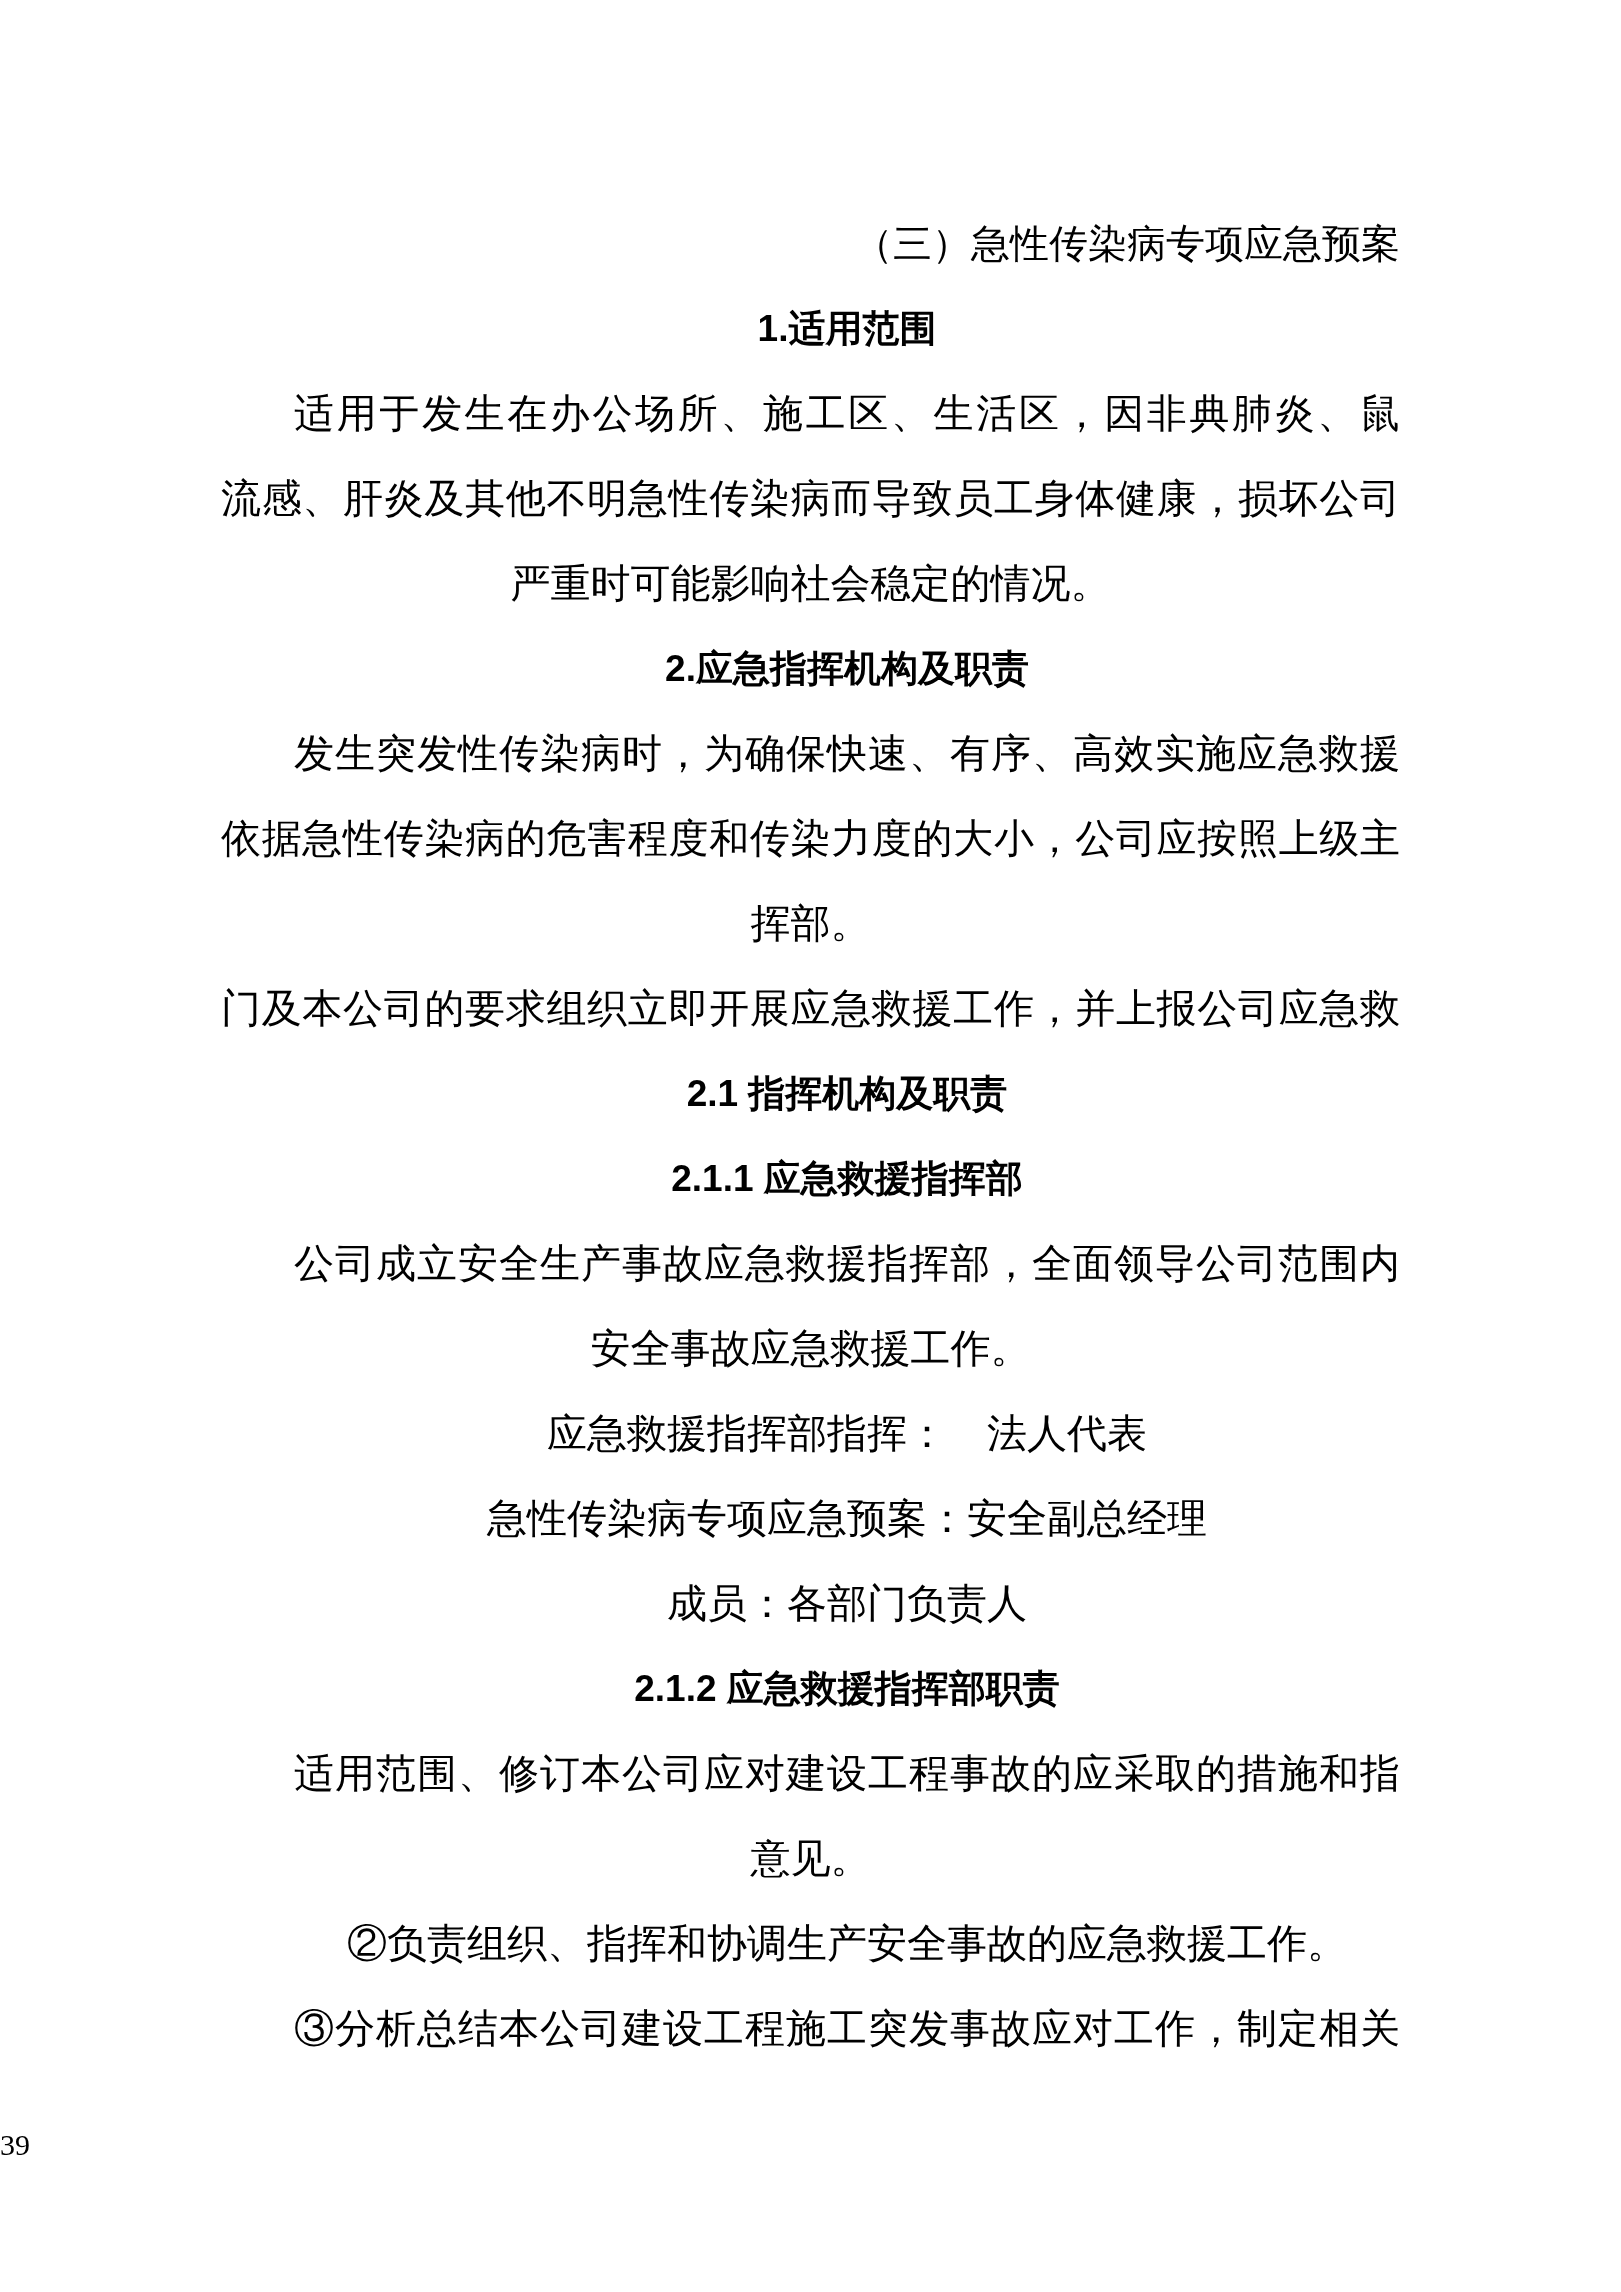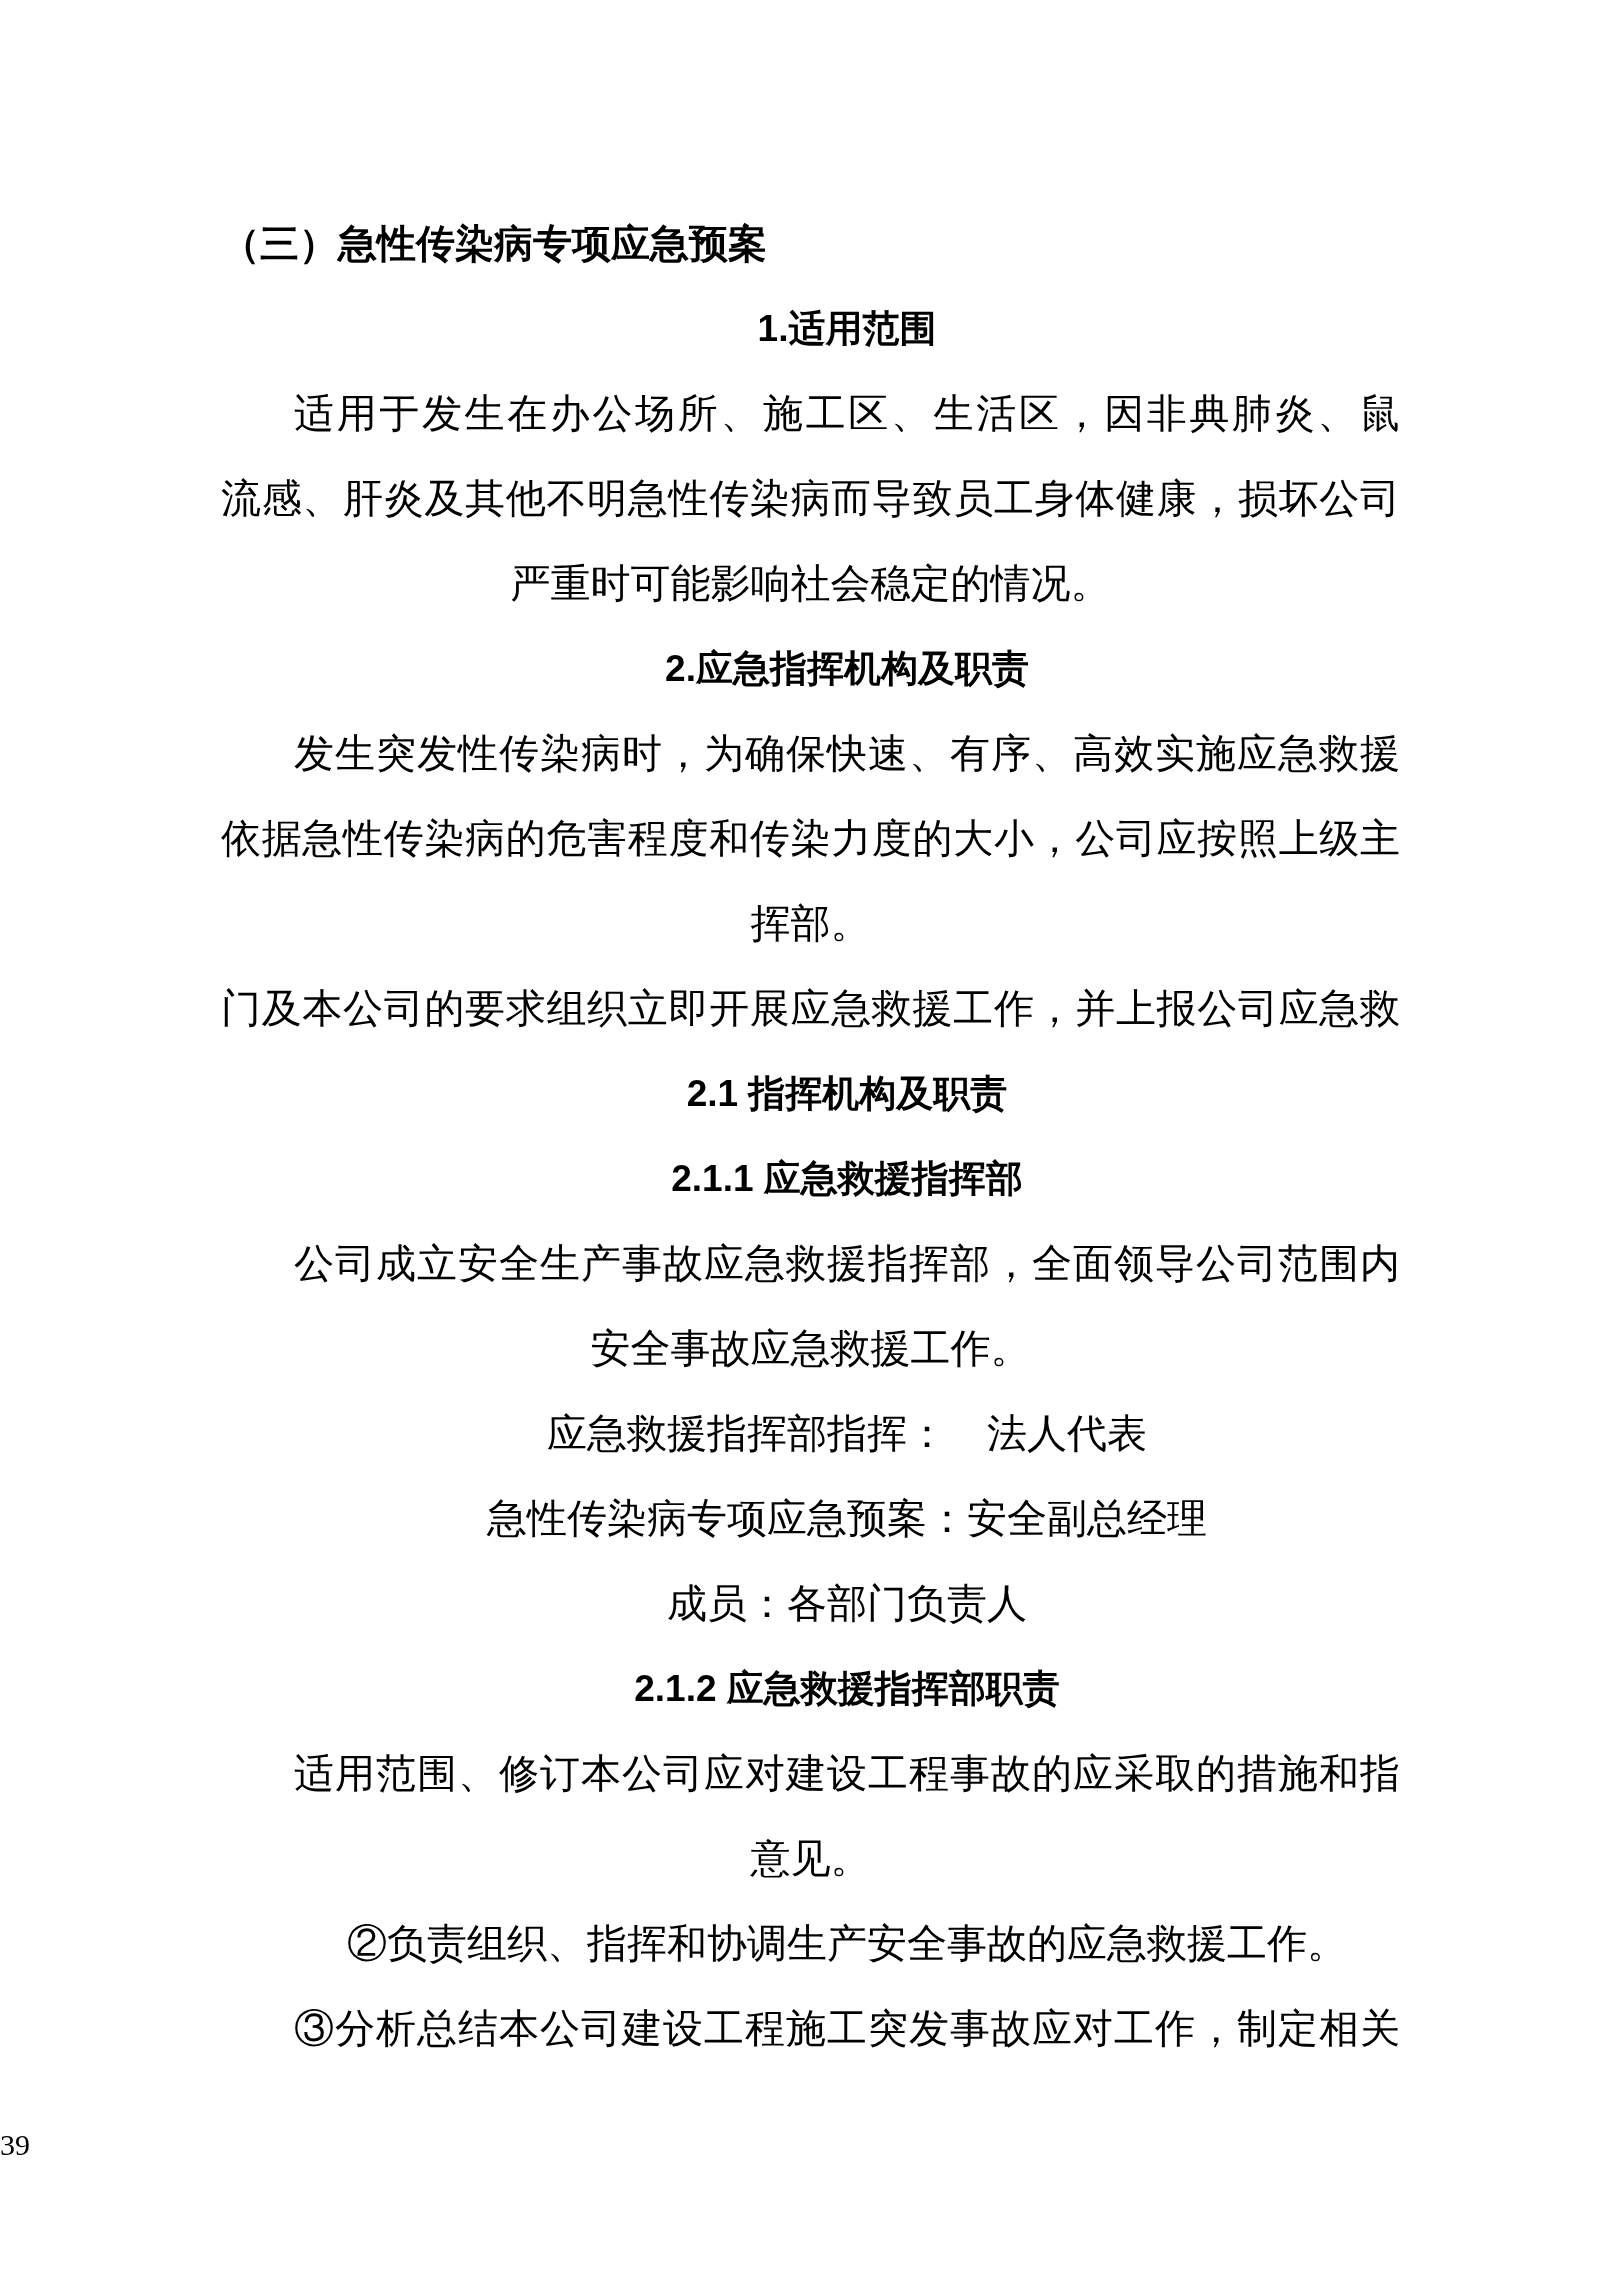--- a/index.html
+++ b/index.html
@@ -23,22 +23,22 @@
     width: 1179px;
   }
   .line {
     height: 85px;
     line-height: 85px;
     font-size: 40px;
     overflow: hidden;
     white-space: normal;
   }
   .line.title {
-    text-align: left;
-    font-weight: bold;
+    text-align: right;
+    font-weight: normal;
     font-size: 39px;
     font-family: "Liberation Sans", sans-serif;
   }
   .line.heading {
     font-weight: bold;
     font-size: 37px;
     font-family: "Liberation Sans", sans-serif;
     text-align: center;
   }
   .line.fill {

